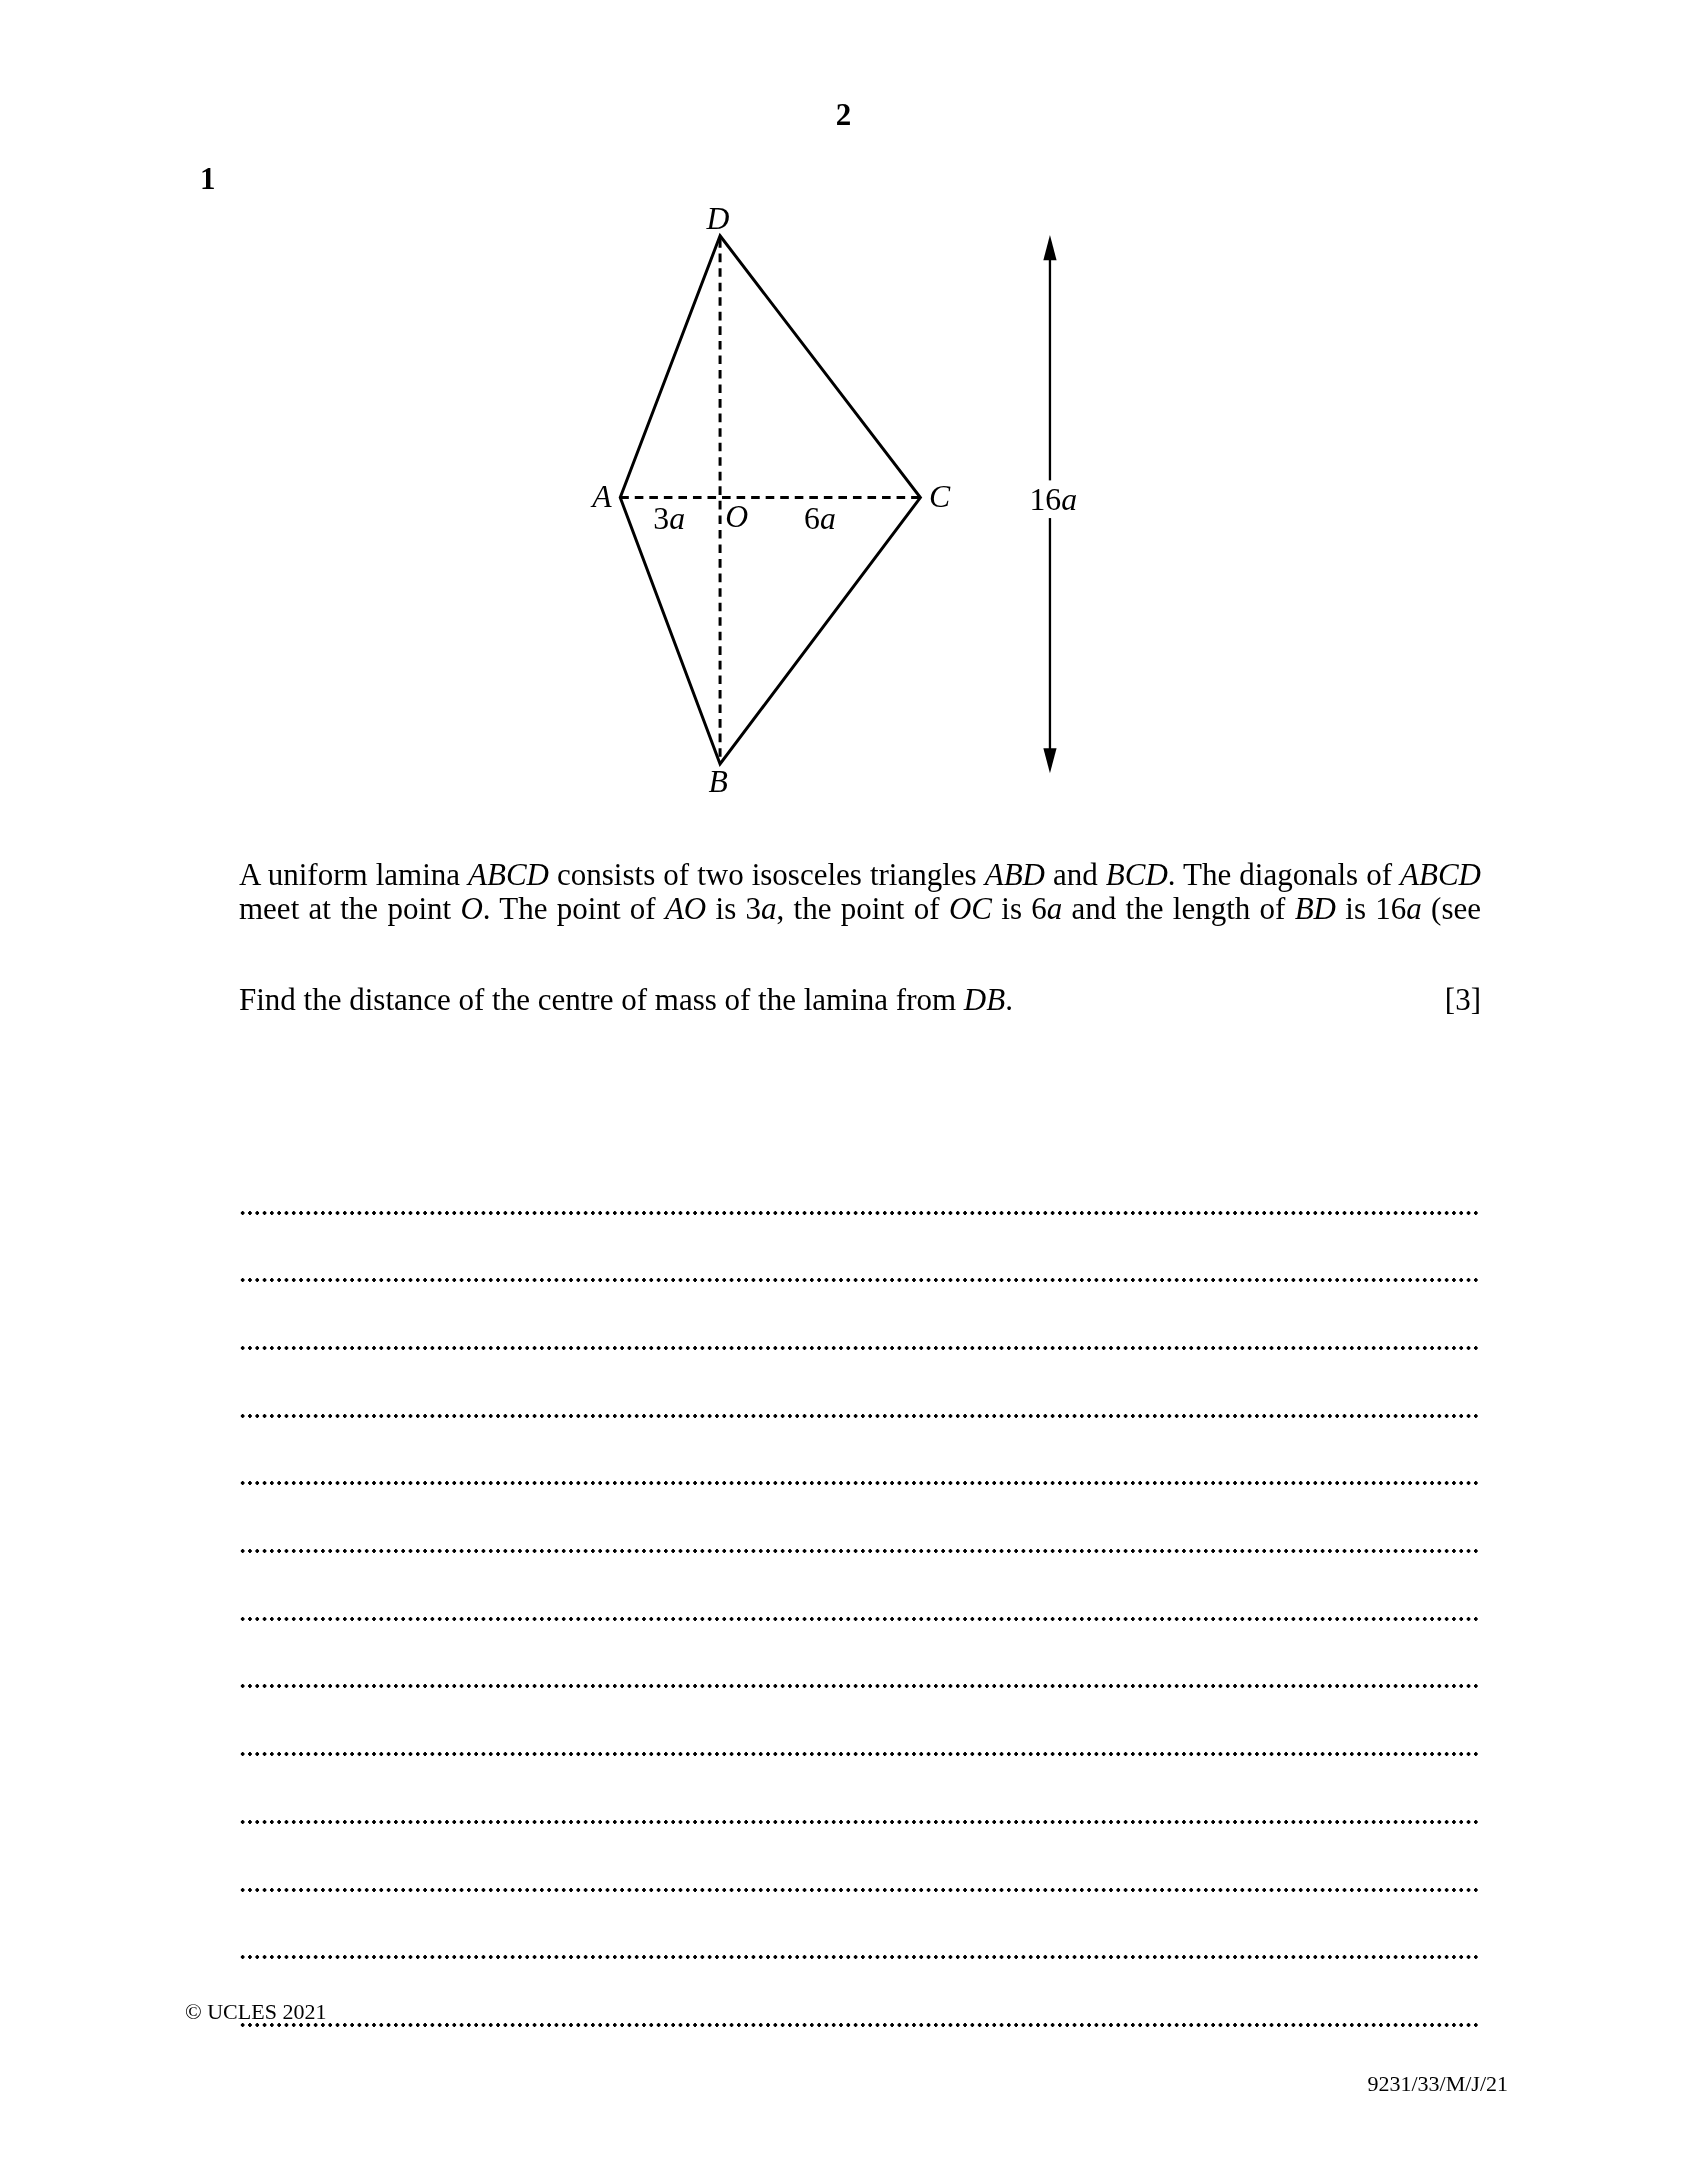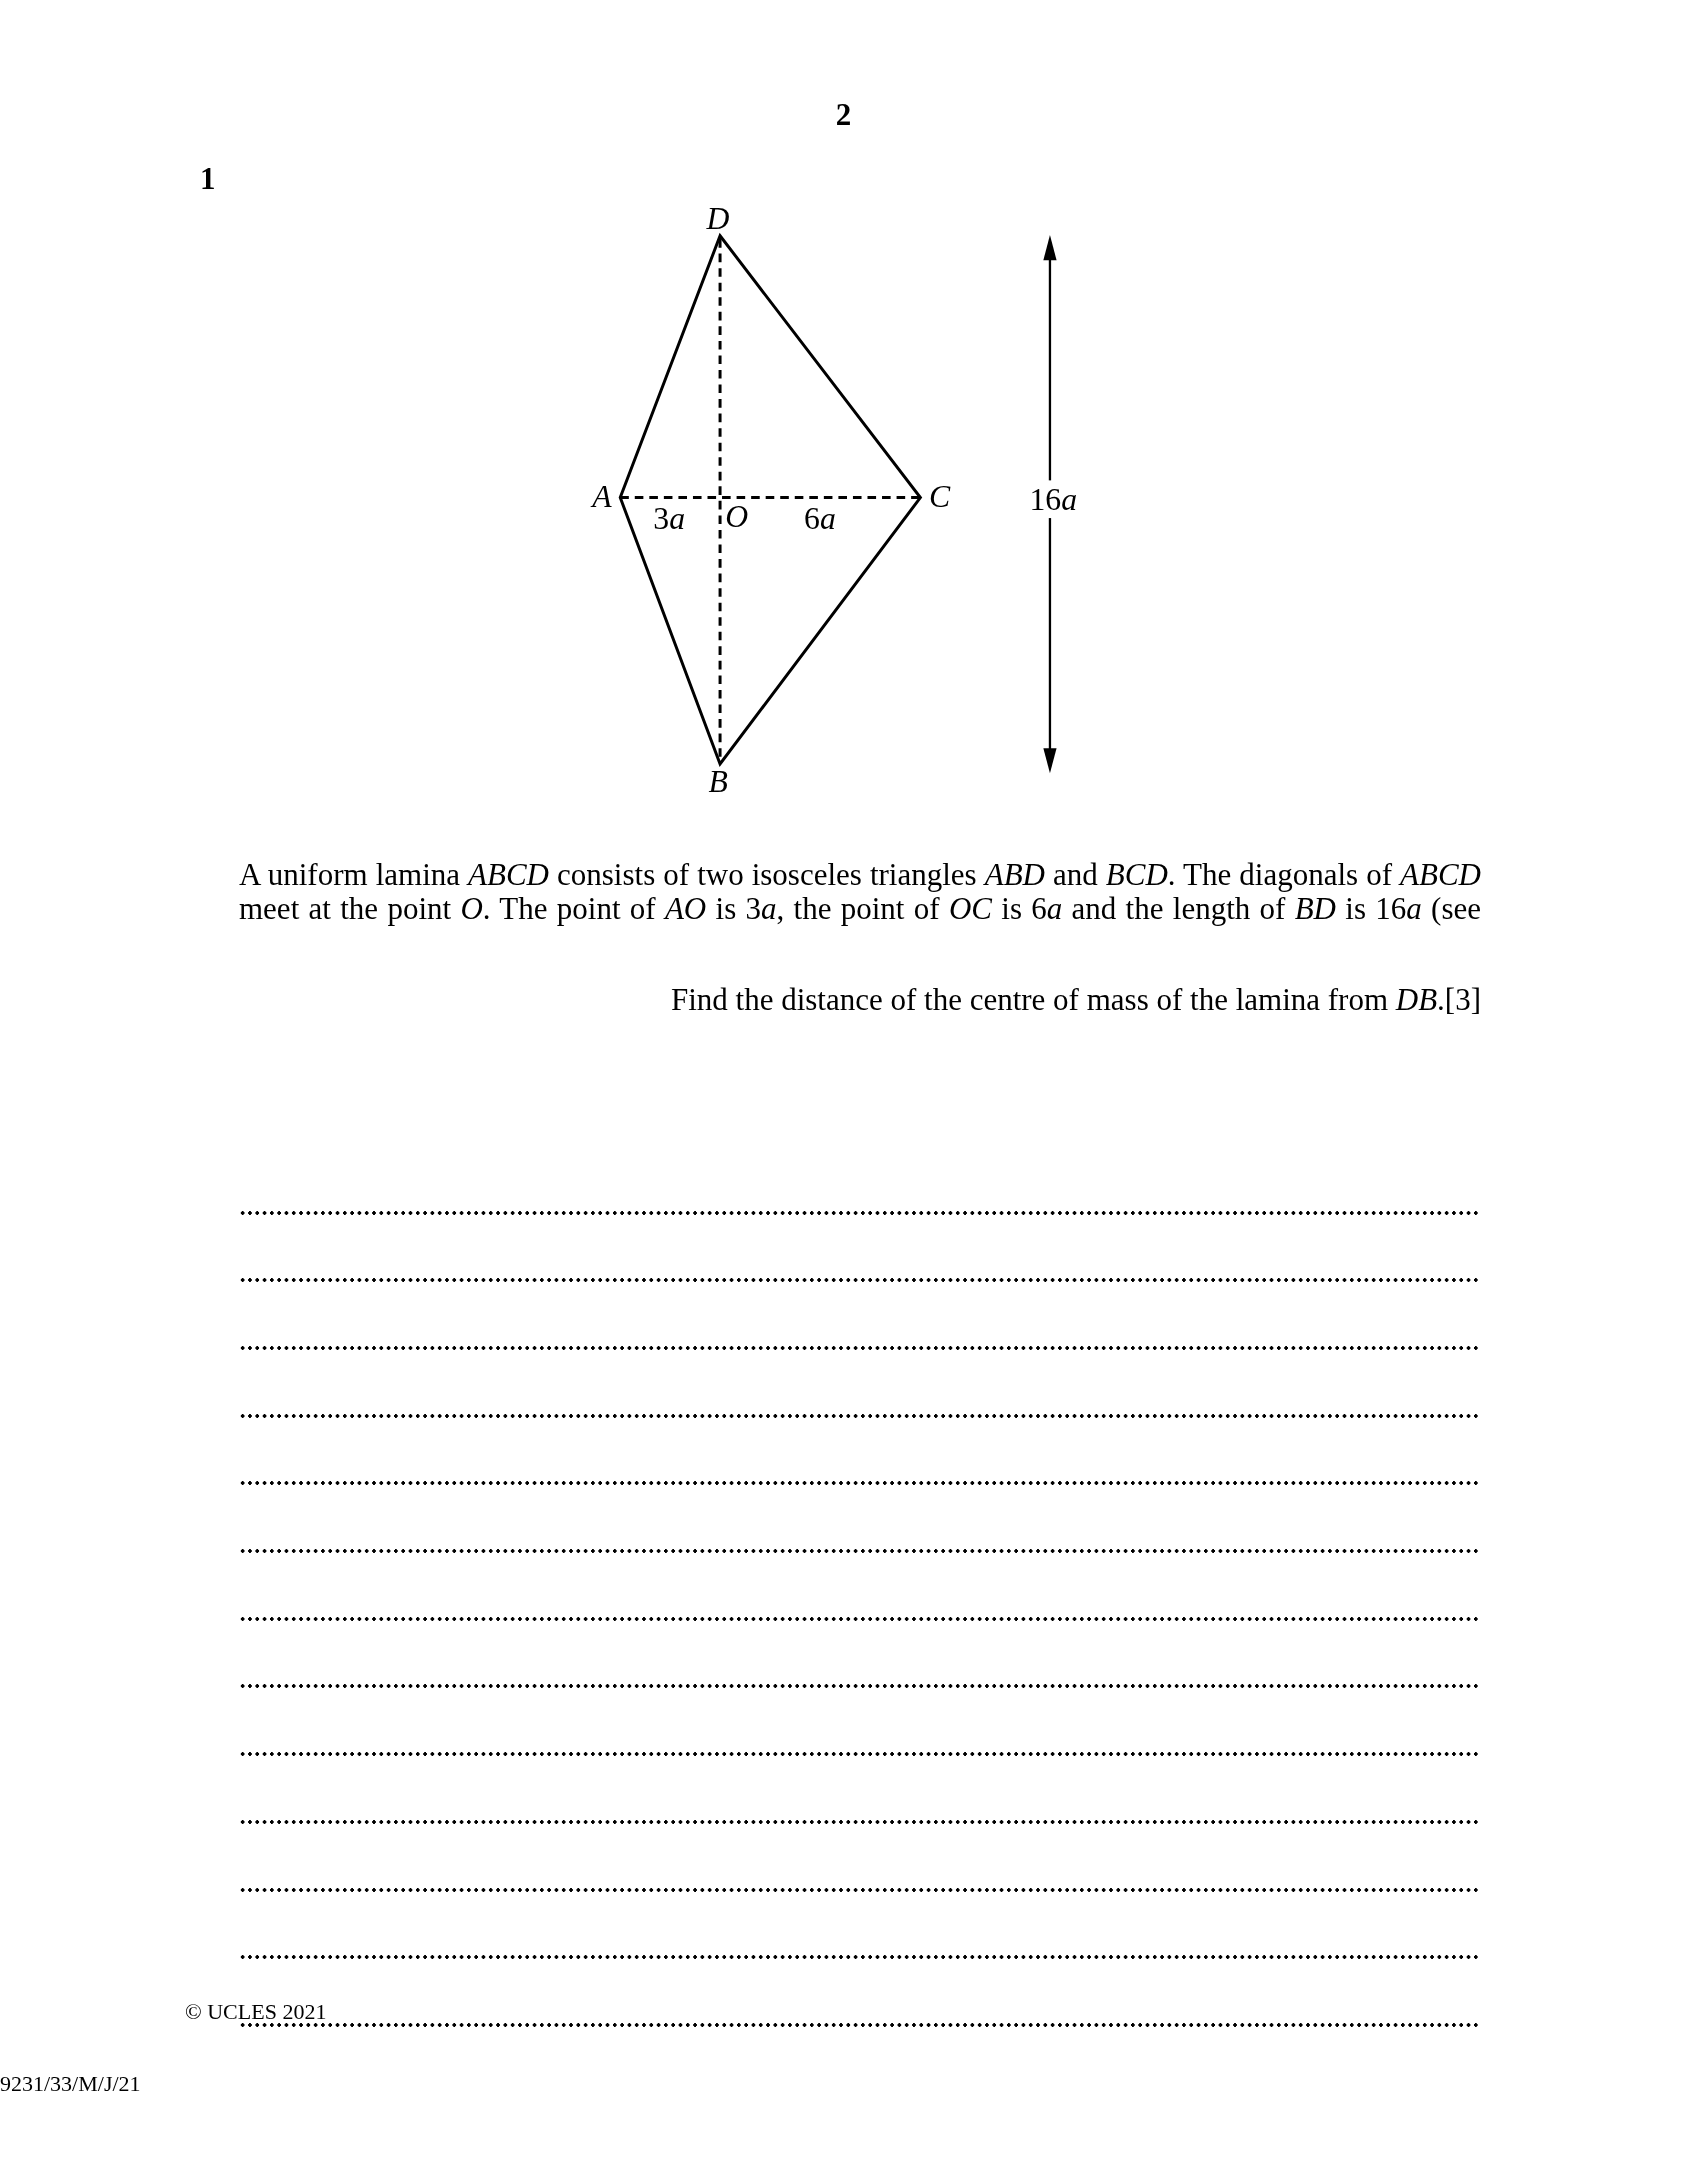--- a/index.html
+++ b/index.html
@@ -41,41 +41,41 @@
   
   .para {
     top: 858px; left: 239px; width: 1242px;
     font-size: 31px; line-height: 34px;
   }
   .para .pline { text-align: justify; }
   .para .pline.force { text-align-last: justify; }
   .prompt-row {
     top: 983px; left: 239px; width: 1242px;
     font-size: 31px; line-height: 34px;
-    display: flex; justify-content: flex-end; align-items: baseline;
+    display: flex; justify-content: space-between; align-items: baseline;
   }
 
   
   .dotline {
     position: absolute;
     left: 239px; width: 1241px; height: 4px;
     background-image: radial-gradient(circle, #000 1.6px, transparent 1.8px);
     background-size: 7.3px 4px;
     background-position: 0 50%;
     background-repeat: repeat-x;
   }
 
   
   .footer-copyright {
     top: 1999px; left: 185px;
     font-size: 22px; line-height: 26.5px;
   }
   .footer-code {
     top: 2071px; left: 0; width: 1508px;
-    text-align: left;
+    text-align: right;
     font-size: 22px; line-height: 26.5px;
   }
 </style>
 </head>
 <body>
 
 <div id="page">
 
   <div class="abs page-number">2</div>
 

